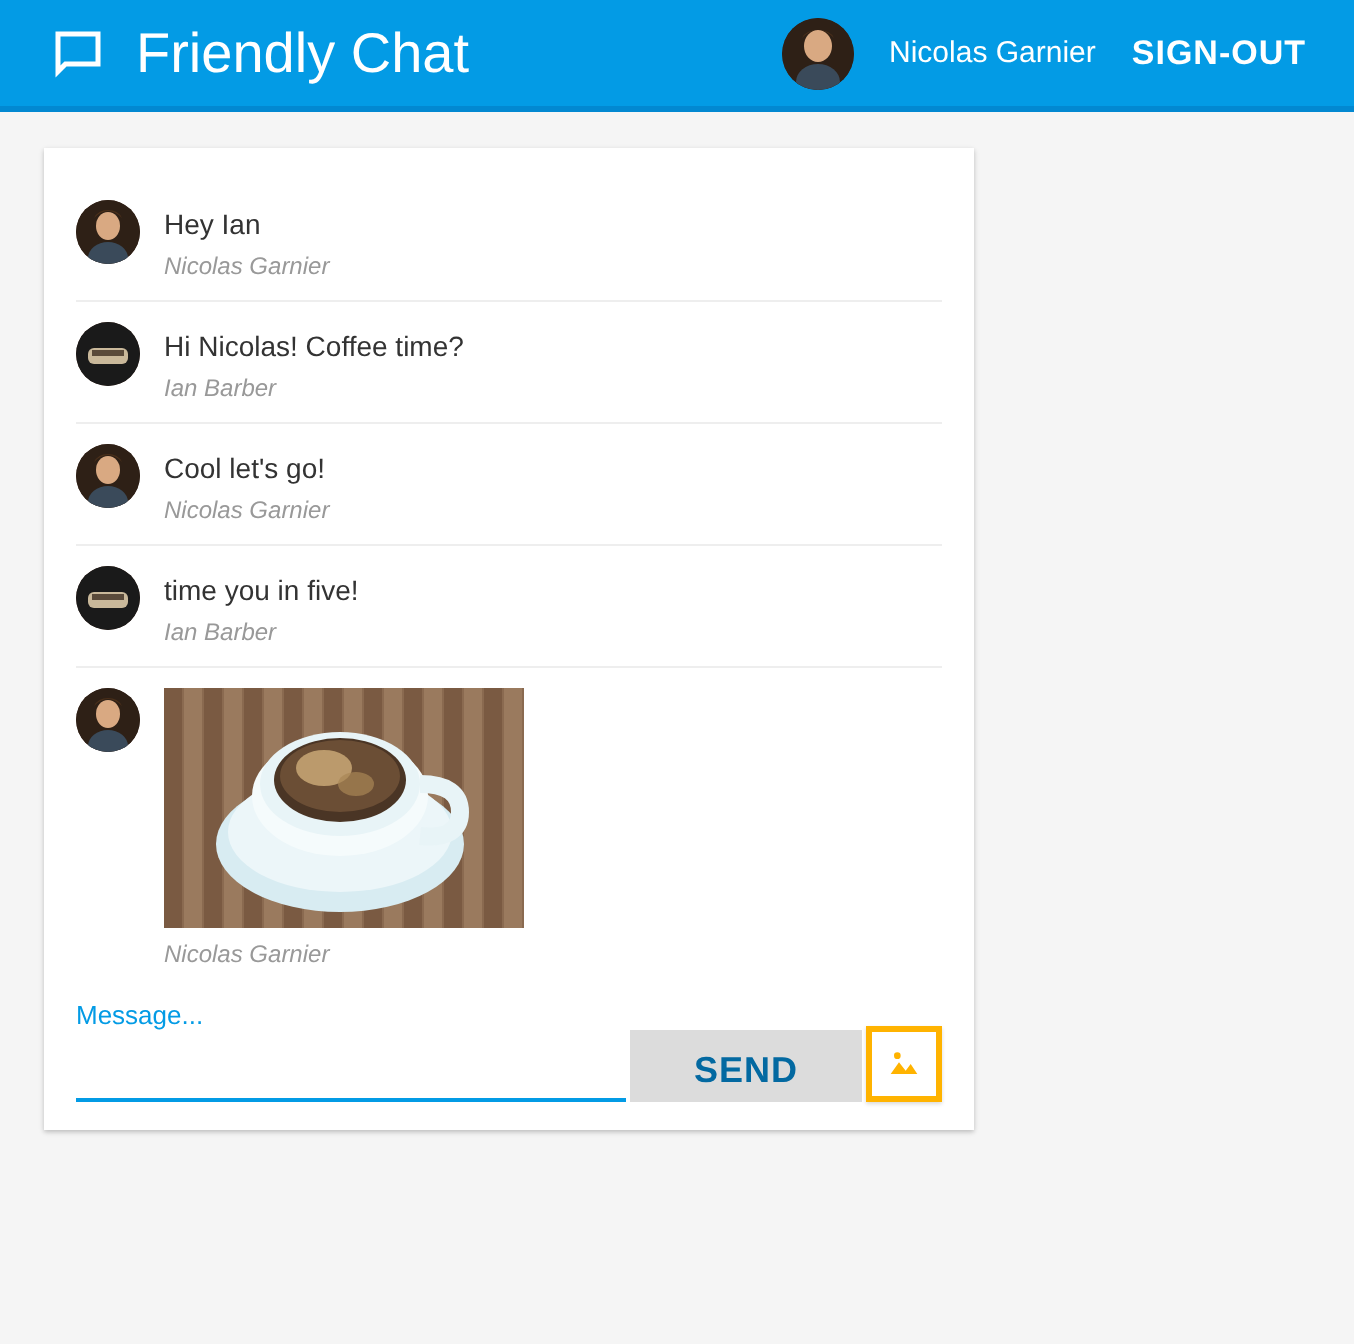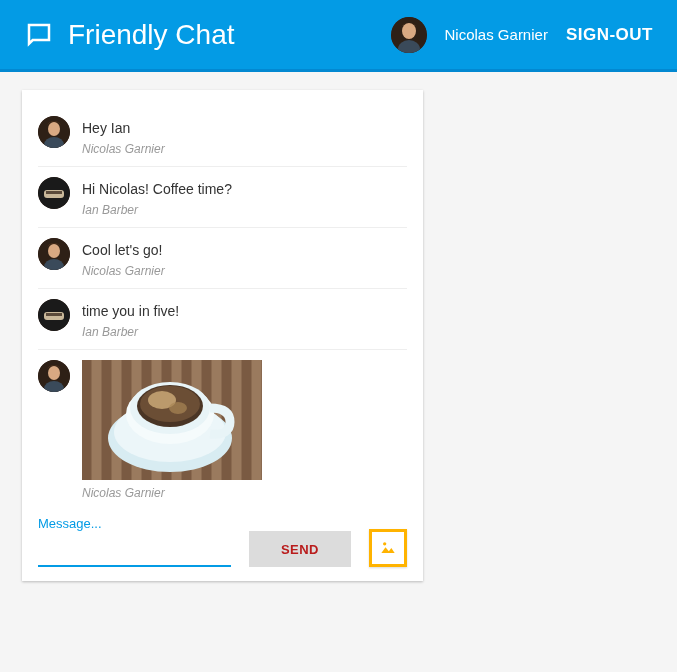--- a/index.html
+++ b/index.html
@@ -5,21 +5,21 @@
     * { margin: 0; padding: 0; box-sizing: border-box; }
     body {
       font-family: "Helvetica Neue", Helvetica, Arial, sans-serif;
       background: #f5f5f5;
       width: 677px;
       height: 672px;
       overflow: hidden;
     }
     .header {
       background: #039be5;
-      height: 72px;
+      height: 56px;
       display: flex;
       align-items: center;
       padding: 0 24px;
       border-bottom: 3px solid #0288d1;
     }
     .header-left {
       display: flex;
       align-items: center;
       gap: 14px;
     }
@@ -50,21 +50,21 @@
       color: #fff;
       font-size: 17px;
       font-weight: 700;
       letter-spacing: 0.5px;
       cursor: pointer;
       background: none;
       border: none;
     }
     .card {
       background: #fff;
-      width: 401px;
+      width: 465px;
       margin: 18px 0 0 22px;
       box-shadow: 0 1px 3px rgba(0,0,0,0.12), 0 1px 2px rgba(0,0,0,0.12);
       padding: 16px 16px 14px 16px;
       display: flex;
       flex-direction: column;
     }
     .messages { display: flex; flex-direction: column; }
     .msg {
       display: flex;
       padding: 10px 0 4px 0;
@@ -77,21 +77,21 @@
     .msg-text { font-size: 14px; color: #333; padding-top: 4px; }
     .msg-sender { font-size: 12px; color: #999; font-style: italic; padding-bottom: 6px; }
     .msg-image {
       width: 180px;
       height: 120px;
       display: block;
     }
     .composer {
       display: flex;
       align-items: flex-end;
-      gap: 18px;
+      gap: 2px;
       margin-top: 6px;
     }
     .input-wrap { flex: 1; }
     .input-label {
       font-size: 13px;
       color: #039be5;
       display: block;
       margin-bottom: 14px;
     }
     .msg-input {
@@ -99,22 +99,22 @@
       border: none;
       border-bottom: 2px solid #039be5;
       font-size: 14px;
       padding: 2px 0;
       outline: none;
       background: transparent;
     }
     .send-btn {
       background: #dcdcdc;
       border: none;
-      color: #b91c1c;
-      font-size: 13px;
+      color: #0369a1;
+      font-size: 18px;
       font-weight: 600;
       letter-spacing: 0.5px;
       padding: 10px 32px;
       cursor: pointer;
       height: 36px;
     }
     .image-btn {
       width: 38px;
       height: 38px;
       background: #fff;

